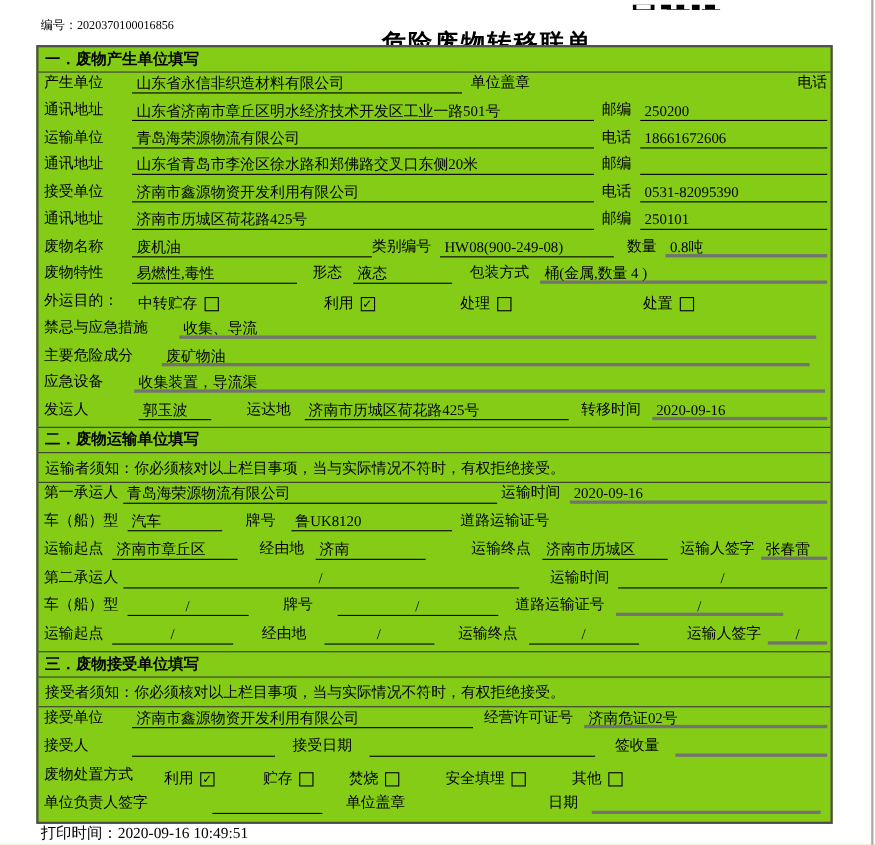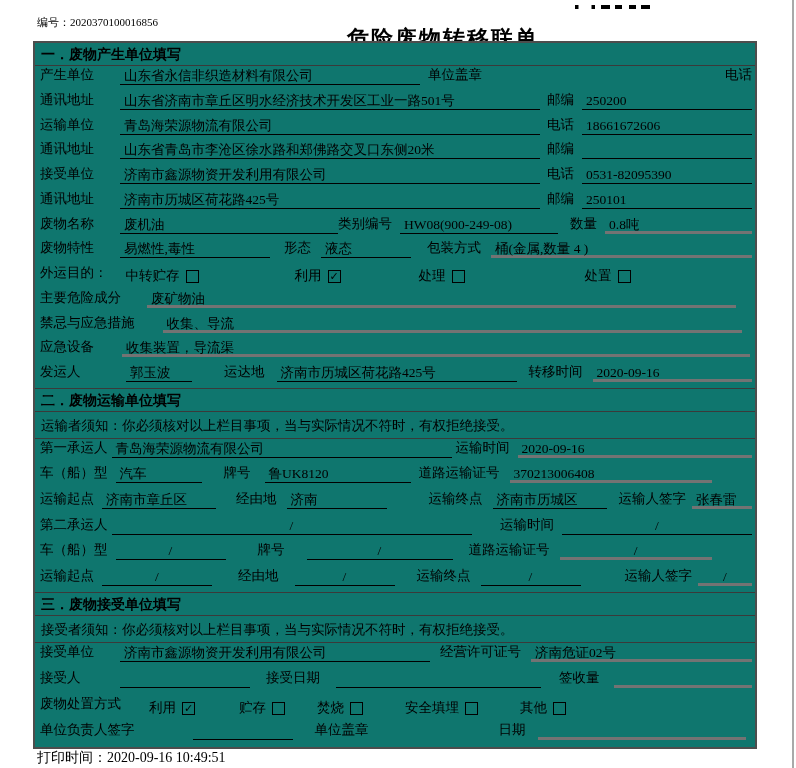--- a/index.html
+++ b/index.html
@@ -12,21 +12,21 @@
     overflow: hidden;
   }
   .hdr-no { position: absolute; left: 37px; top: 15px; font-size: 11px; white-space: nowrap; }
   .doc-title {
     position: absolute; left: 443px; top: 24px; transform: translateX(-50%);
     font-size: 22px; font-weight: bold; letter-spacing: 2px; white-space: nowrap;
   }
   .qr { position: absolute; left: 575px; top: 0; width: 80px; height: 9px; overflow: hidden; }
   .edge-line { position: absolute; right: 2px; top: 0; width: 2px; height: 768px; background: #a9a9a9; }
 
-  .form { position: absolute; left: 33px; top: 41px; width: 724px; border: 2px solid #4d4d4d; background: #0f766e; }
+  .form { position: absolute; left: 33px; top: 41px; width: 724px; border: 2px solid #4d4d4d; background: #84cc16; }
   .sec { border-top: 1px solid #3a3a3a; }
   .sec.first { border-top: none; }
   .sec-h { height: 23px; line-height: 23px; font-weight: bold; font-size: 14px; padding-left: 6px; border-bottom: 1px solid #3a3a3a; white-space: nowrap; }
   .note { height: 27px; line-height: 27px; font-size: 13.5px; padding-left: 6px; border-bottom: 1px solid #3a3a3a; white-space: nowrap; }
 
   .r { display: flex; height: 24.75px; padding: 0 3px 0 5px; font-size: 13.5px; }
   .sec-2 .r { height: 25.6px; }
   .sec-3 .r { height: 26px; }
   .l { white-space: nowrap; }
   .lw { width: 80px; flex: none; }
@@ -158,27 +158,27 @@
         <span>处理</span>
         <span class="cb"></span>
       </span>
       <span class="opt ml120">
         <span>处置</span>
         <span class="cb"></span>
       </span>
     </div>
 
     <div class="r">
+      <span class="l">禁忌与应急措施</span>
+      <span class="uf ml28 mr10">收集、导流</span>
+    </div>
+
+    <div class="r">
       <span class="l">主要危险成分</span>
       <span class="uf ml26 mr16">废矿物油</span>
-    </div>
-
-    <div class="r">
-      <span class="l">禁忌与应急措施</span>
-      <span class="uf ml28 mr10">收集、导流</span>
     </div>
 
     <div class="r">
       <span class="l">应急设备</span>
       <span class="uf ml28 mr2">收集装置，导流渠</span>
     </div>
 
     <div class="r">
       <span class="l lw">发运人</span>
       <span class="u w66 ml6">郭玉波</span>
@@ -199,21 +199,20 @@
       <span class="l ml4">运输时间</span>
       <span class="uf ml8">2020-09-16</span>
     </div>
 
     <div class="r">
       <span class="l">车（船）型</span>
       <span class="u w86 ml8">汽车</span>
       <span class="l ml22">牌号</span>
       <span class="u w146 ml14">鲁UK8120</span>
       <span class="l ml8">道路运输证号</span>
-      <span class="uf ml10 mr40">370213006408</span>
     </div>
 
     <div class="r">
       <span class="l">运输起点</span>
       <span class="u w114 ml8">济南市章丘区</span>
       <span class="l ml20">经由地</span>
       <span class="u w100 ml10">济南</span>
       <span class="l ml42">运输终点</span>
       <span class="u w114 ml10">济南市历城区</span>
       <span class="l ml12">运输人签字</span>

